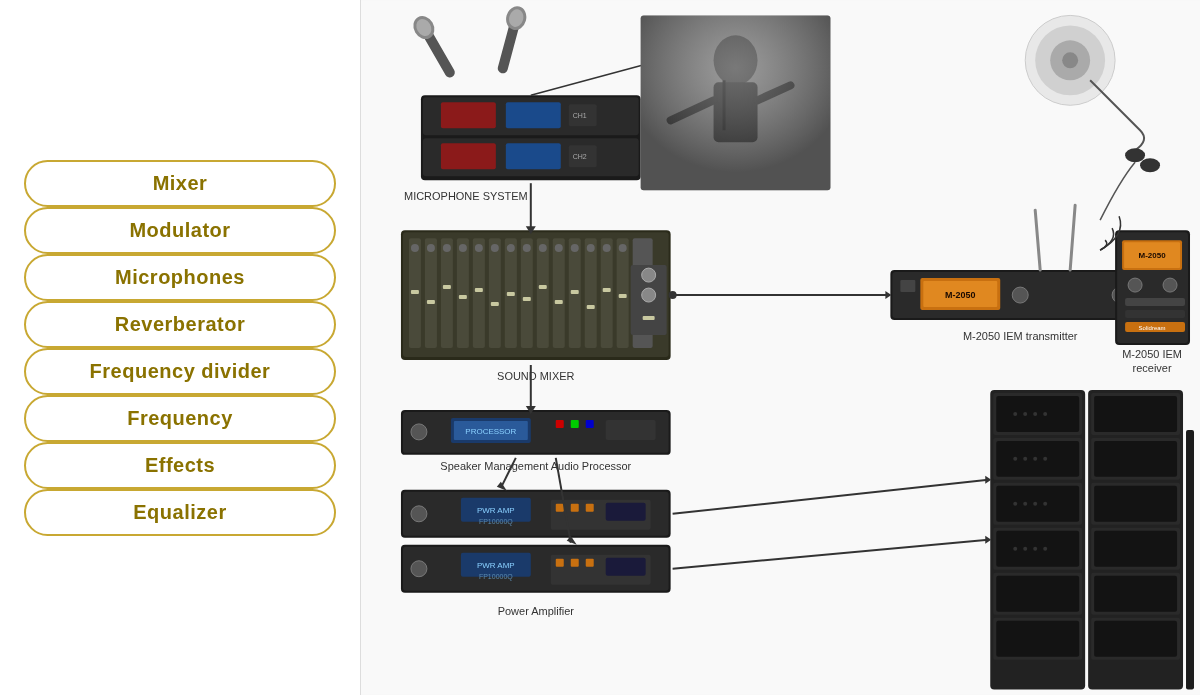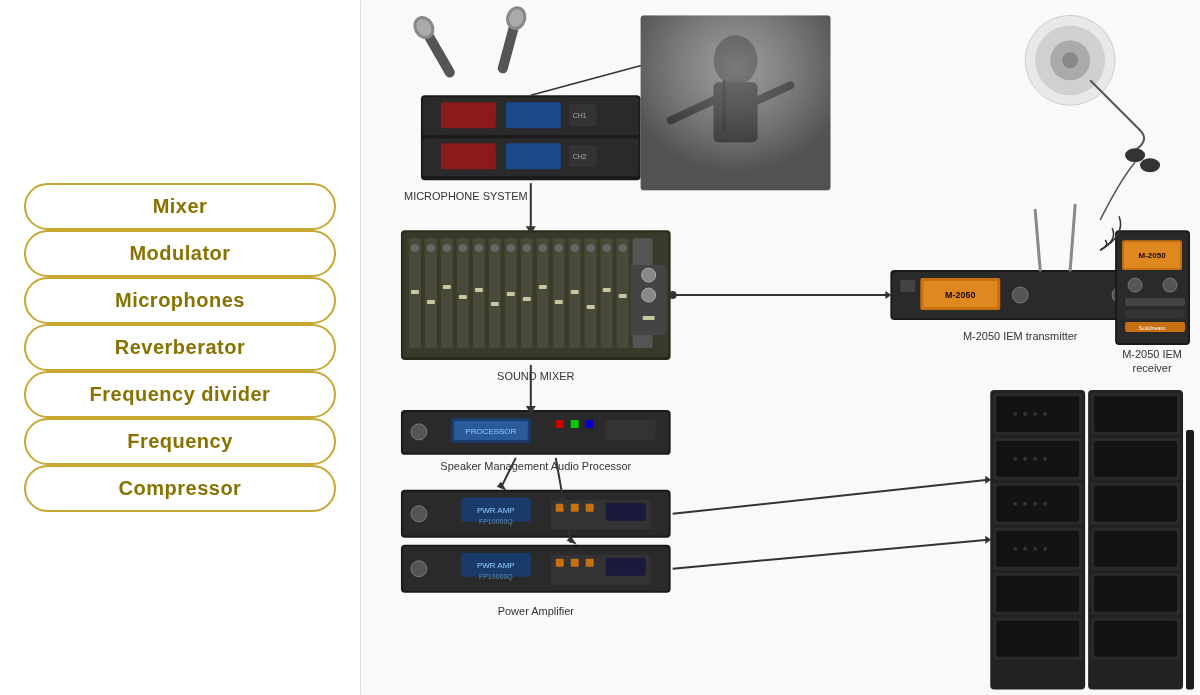--- a/index.html
+++ b/index.html
@@ -57,21 +57,22 @@
 </head>
 <body>
 
 <div id="sidebar">
 <button class="sidebar-btn">Mixer</button>
     <button class="sidebar-btn">Modulator</button>
     <button class="sidebar-btn">Microphones</button>
     <button class="sidebar-btn">Reverberator</button>
     <button class="sidebar-btn">Frequency divider</button>
     <button class="sidebar-btn">Frequency</button>
-    <button class="sidebar-btn">Compressor</button>
+    <button class="sidebar-btn">Effects</button>
+    <button class="sidebar-btn">Equalizer</button>
   </div>
 
 <div id="main">
   <svg id="diagram" viewBox="0 0 840 695" xmlns="http://www.w3.org/2000/svg">
 
     <rect width="840" height="695" fill="#f9f9f9"></rect>
 
     <rect x="60" y="95" width="220" height="85" rx="4" fill="#1a1a1a"></rect>
     <rect x="62" y="97" width="216" height="38" rx="3" fill="#2a2a2a"></rect>
     <rect x="62" y="138" width="216" height="38" rx="3" fill="#2a2a2a"></rect>

